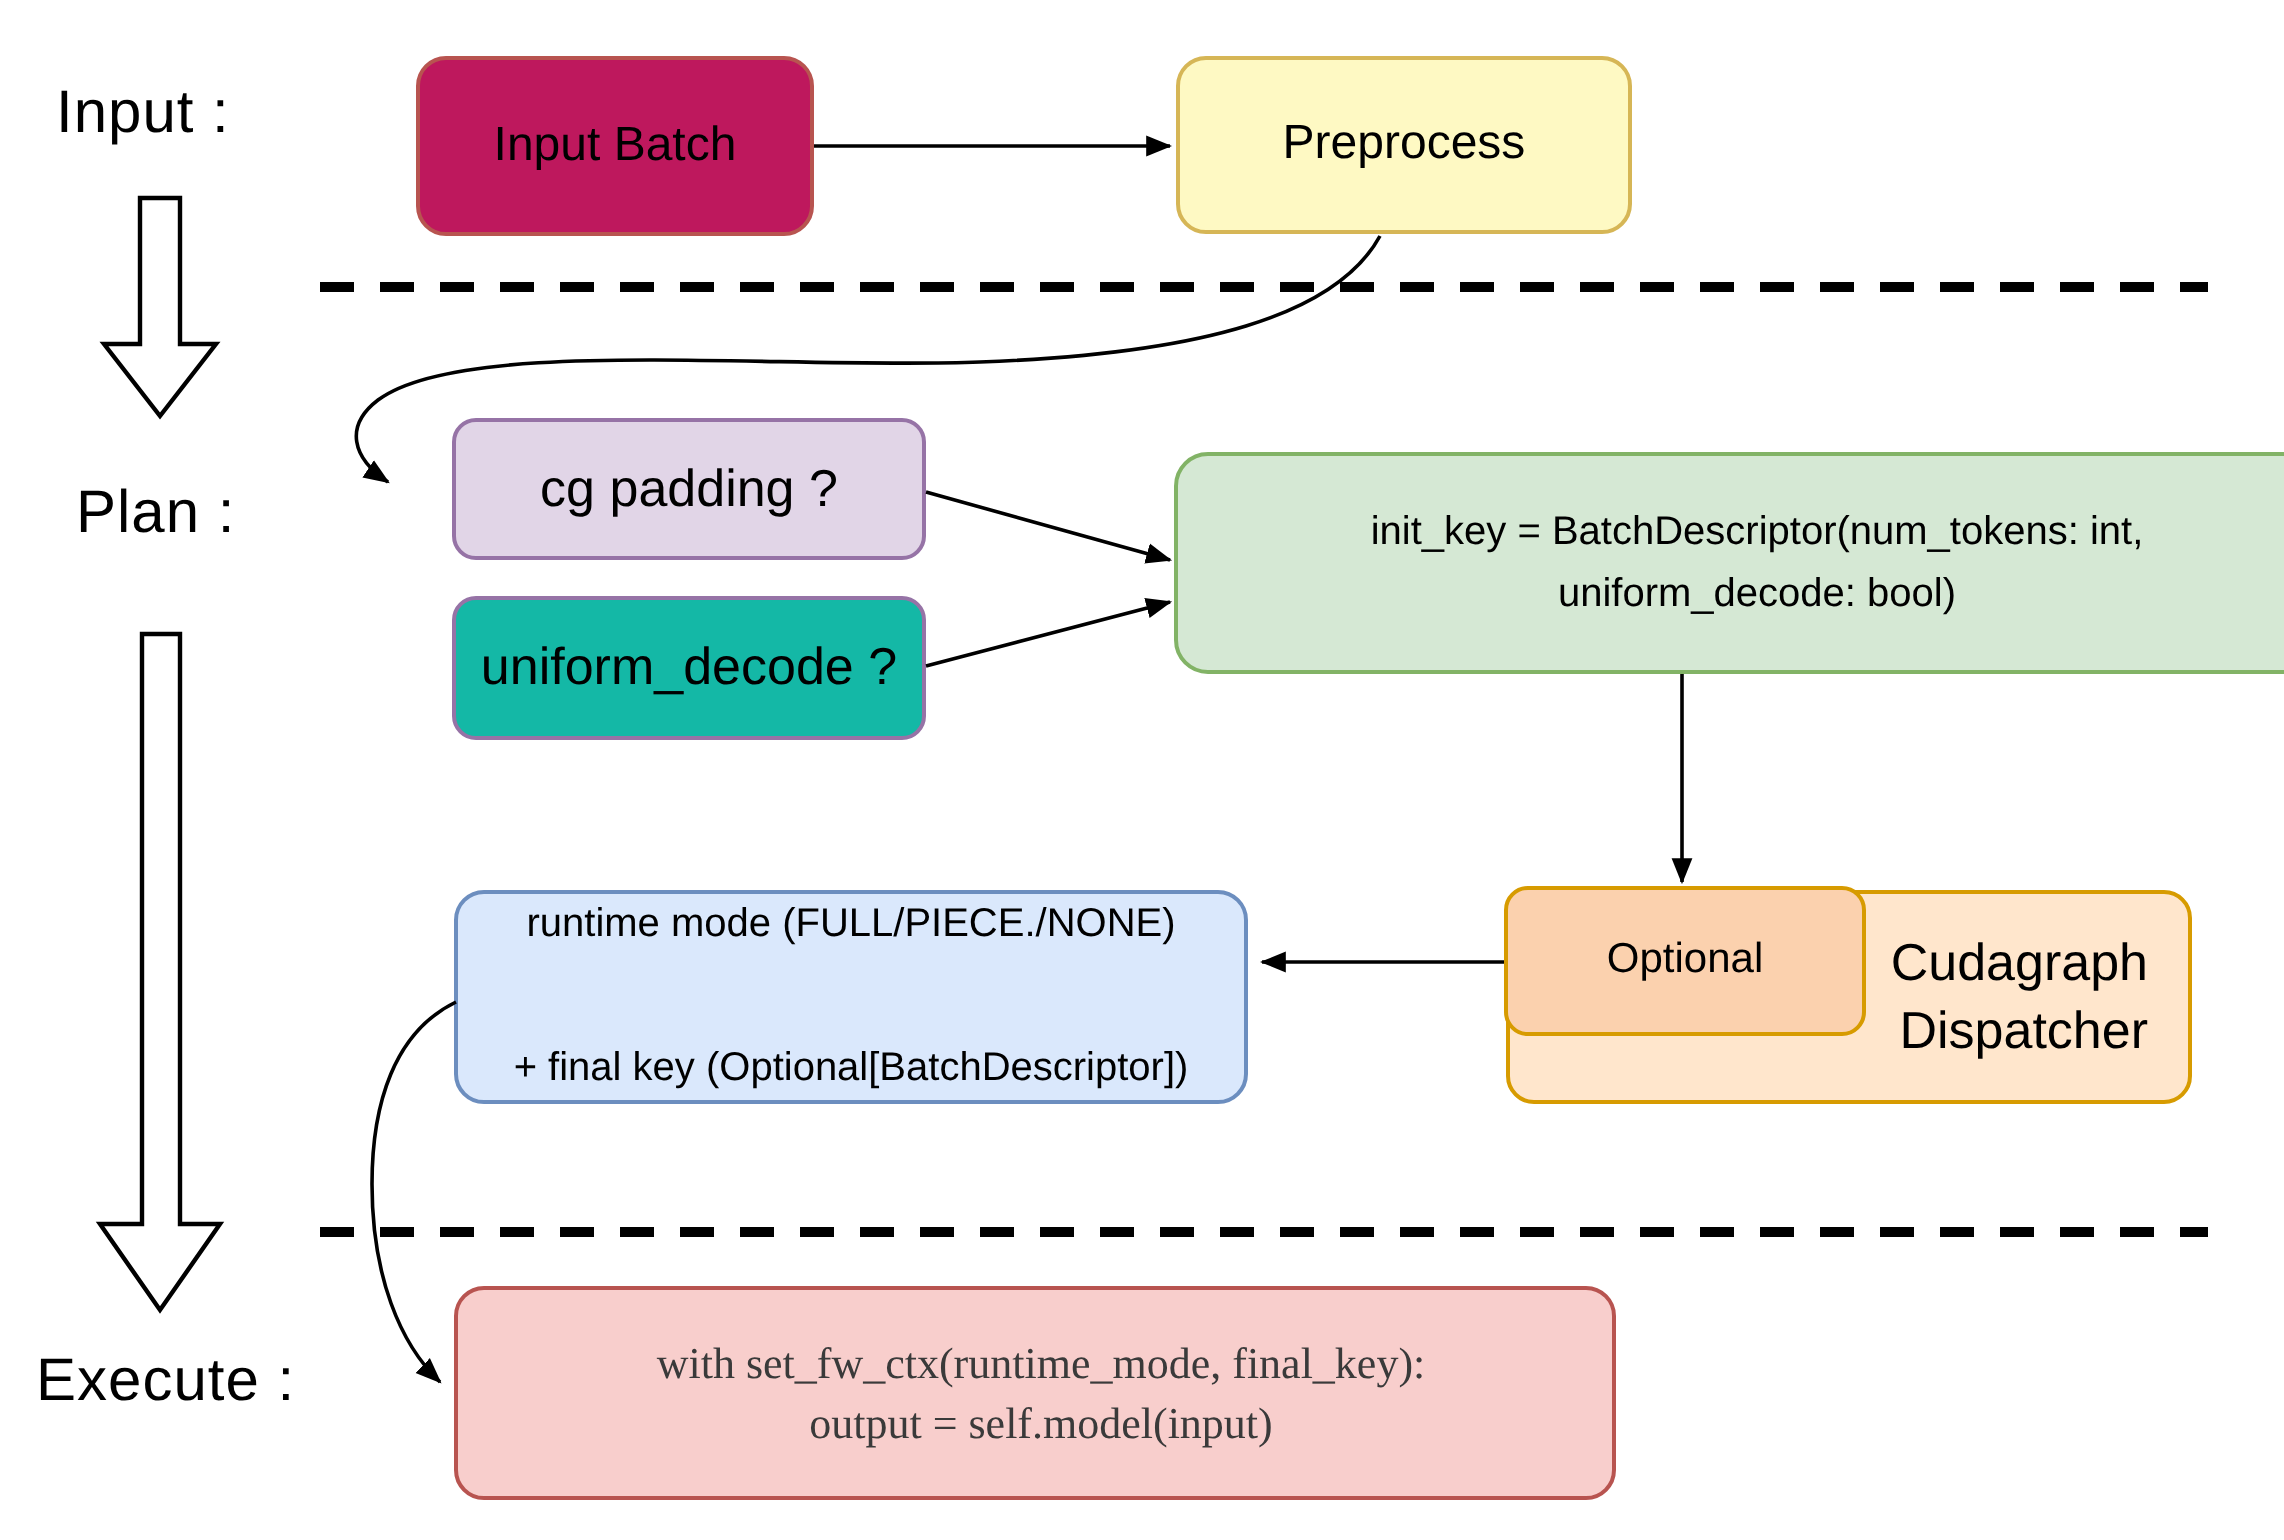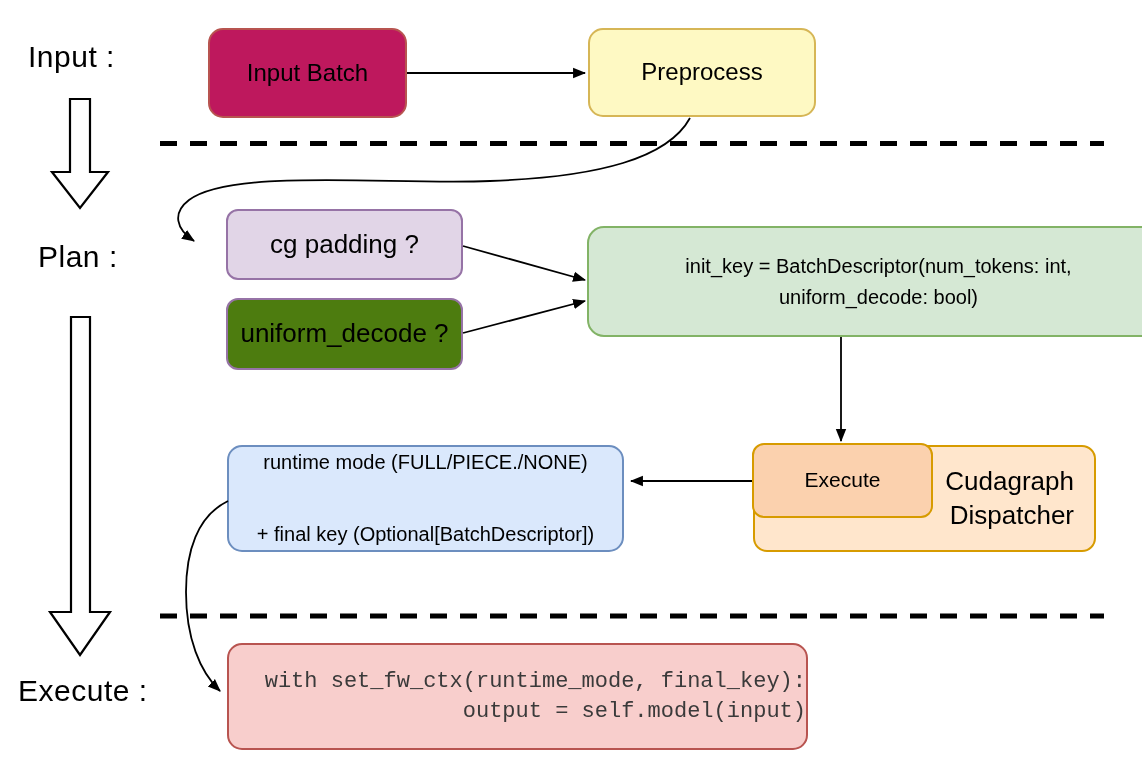--- a/index.html
+++ b/index.html
@@ -16,34 +16,34 @@
     line-height:1.35;
   }
   .node div{white-space:nowrap;}
   #node-input-batch{left:208px;top:28px;width:199px;height:90px;border-radius:15px;
     background:#be185d;border-color:#b85450;font-size:24px;}
   #node-preprocess{left:588px;top:28px;width:228px;height:89px;border-radius:15px;
     background:#fef9c3;border-color:#d6b656;font-size:24px;}
   #node-cg-padding{left:226px;top:209px;width:237px;height:71px;border-radius:12px;
     background:#e1d5e7;border-color:#9673a6;font-size:26px;}
   #node-uniform-decode{left:226px;top:298px;width:237px;height:72px;border-radius:12px;
-    background:#4d7c0f;border-color:#9673a6;font-size:26px;}
+    background:#14b8a6;border-color:#9673a6;font-size:26px;}
   #node-init-key{left:587px;top:226px;width:583px;height:111px;border-radius:17px;
     background:#d5e8d4;border-color:#82b366;font-size:20px;line-height:1.52;}
   #node-runtime-result{left:227px;top:445px;width:397px;height:107px;border-radius:15px;
     background:#dae8fc;border-color:#6c8ebf;font-size:20px;line-height:1.55;justify-content:space-between;}
   #node-cudagraph-dispatcher{left:753px;top:445px;width:343px;height:107px;border-radius:14px;
     background:#ffe6cc;border-color:#d79b00;font-size:26px;line-height:1.3;
     align-items:flex-end;padding-right:20px;padding-left:16px;}
   #node-dispatch{left:752px;top:443px;width:181px;height:75px;border-radius:12px;
     background:#fbd1ae;border-color:#d79b00;font-size:21px;}
   #node-execute-code{left:227px;top:643px;width:581px;height:107px;border-radius:15px;
     background:#f8cecc;border-color:#b85450;font-size:22px;line-height:30px;
-    font-family:Liberation Mono, monospace;color:#3a3a3a;
-    align-items:flex-end;padding-left:6px;text-align:left;}
+    font-family:Liberation Serif, serif;color:#3a3a3a;
+    align-items:center;padding-left:6px;text-align:left;}
   .code-line{white-space:pre;}
   #overlay{position:absolute;left:0;top:0;width:1142px;height:770px;pointer-events:none;}
 </style>
 </head>
 <body>
 
 <div id="canvas">
 
   <div class="stage-label" style="left:28px;top:40px">Input :</div>
   <div class="stage-label" style="left:38px;top:240px">Plan :</div>
@@ -69,21 +69,21 @@
     <div>init_key = BatchDescriptor(num_tokens: int,</div>
     <div>uniform_decode: bool)</div>
   </div>
 
   <div class="node" id="node-cudagraph-dispatcher">
     <div>Cudagraph</div>
     <div>Dispatcher</div>
   </div>
 
   <div class="node" id="node-dispatch">
-    <div>Execute</div>
+    <div>Optional</div>
   </div>
 
   <div class="node" id="node-runtime-result">
     <div>runtime mode (FULL/PIECE./NONE)</div>
     <div>+ final key (Optional[BatchDescriptor])</div>
   </div>
 
   <div class="node" id="node-execute-code">
     <div class="code-line">with set_fw_ctx(runtime_mode, final_key):</div>
     <div class="code-line">    output = self.model(input)</div>

